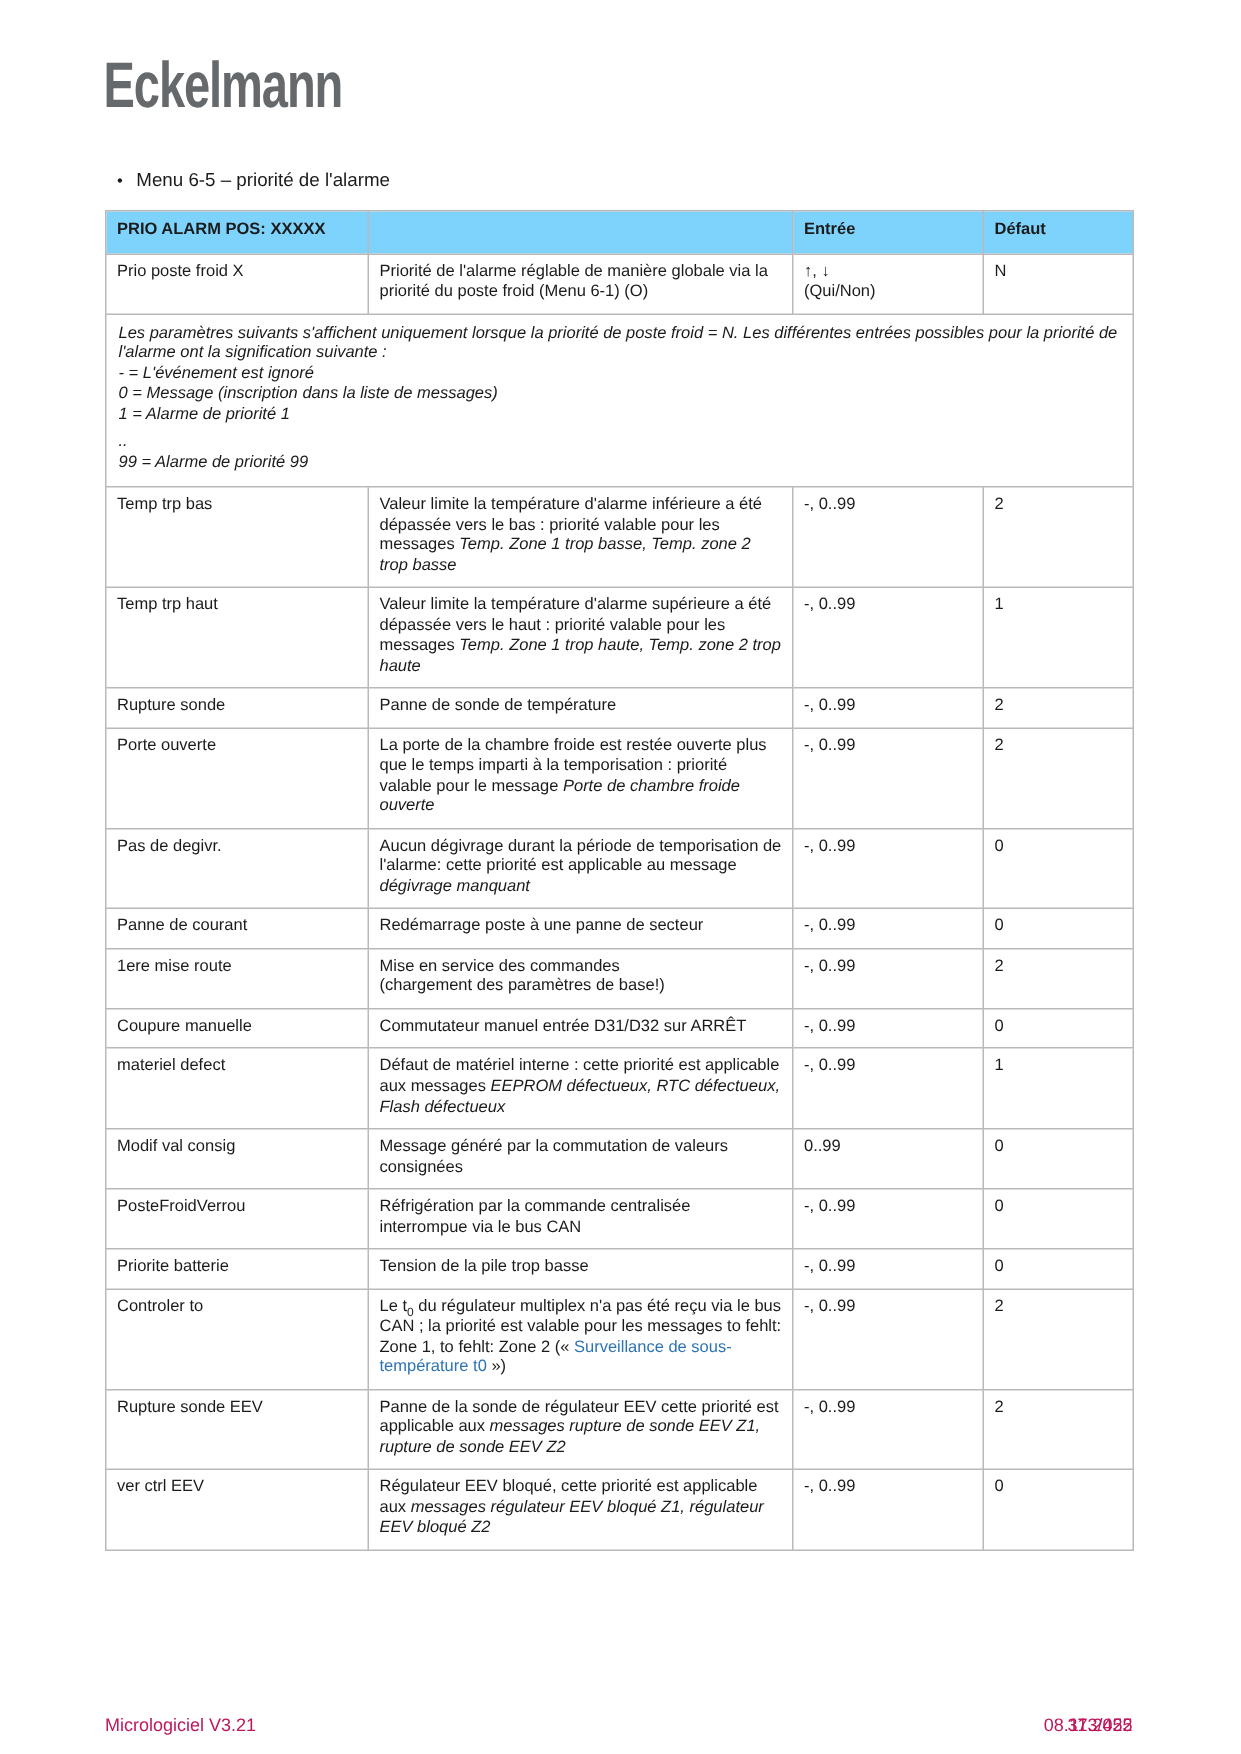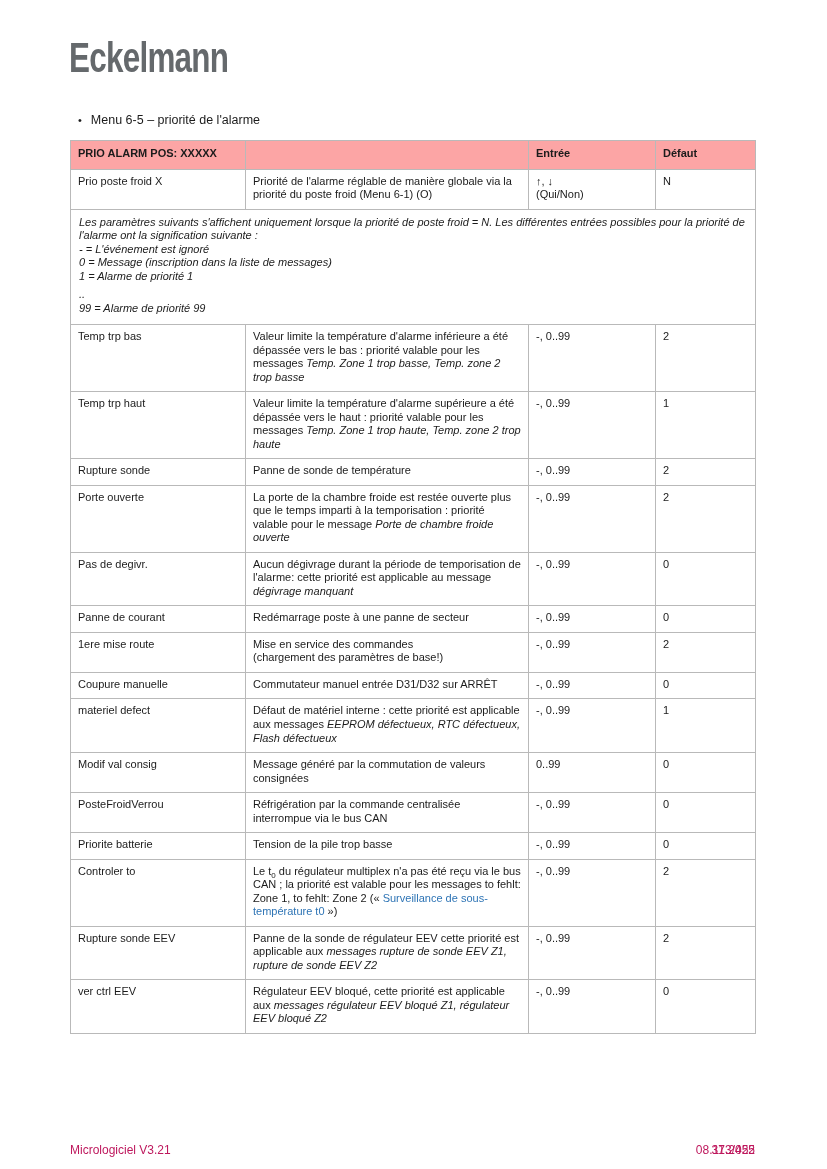--- a/index.html
+++ b/index.html
@@ -61,21 +61,21 @@
   .col-entree { width: 127px; }
   .col-defaut { width: 100px; }
   .doc-table th, .doc-table td {
     border: 1px solid #b9b9b9;
     vertical-align: top;
     text-align: left;
     padding: 5px 7px 7px 7px;
     word-wrap: break-word;
   }
   .doc-table thead th {
-    background: #fca5a5;
+    background: #7dd3fc;
     font-weight: bold;
     padding-top: 6px;
     padding-bottom: 8px;
   }
   .param-cell, .entree-cell, .desc-cell { white-space: pre-line; }
   .desc-cell em { font-style: italic; }
   .desc-cell sub { font-size: 8px; line-height: 0; }
   .link { color: #2e74b5; cursor: pointer; }
   td.note {
     font-style: italic;

